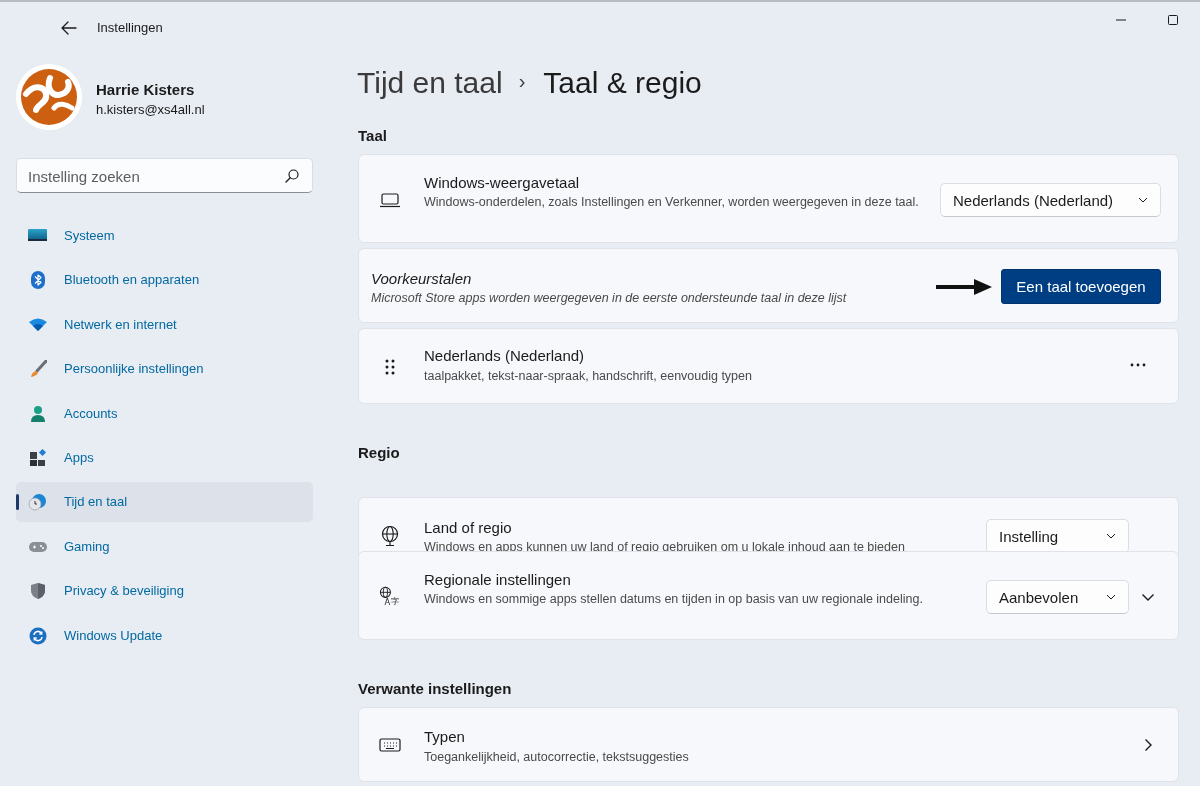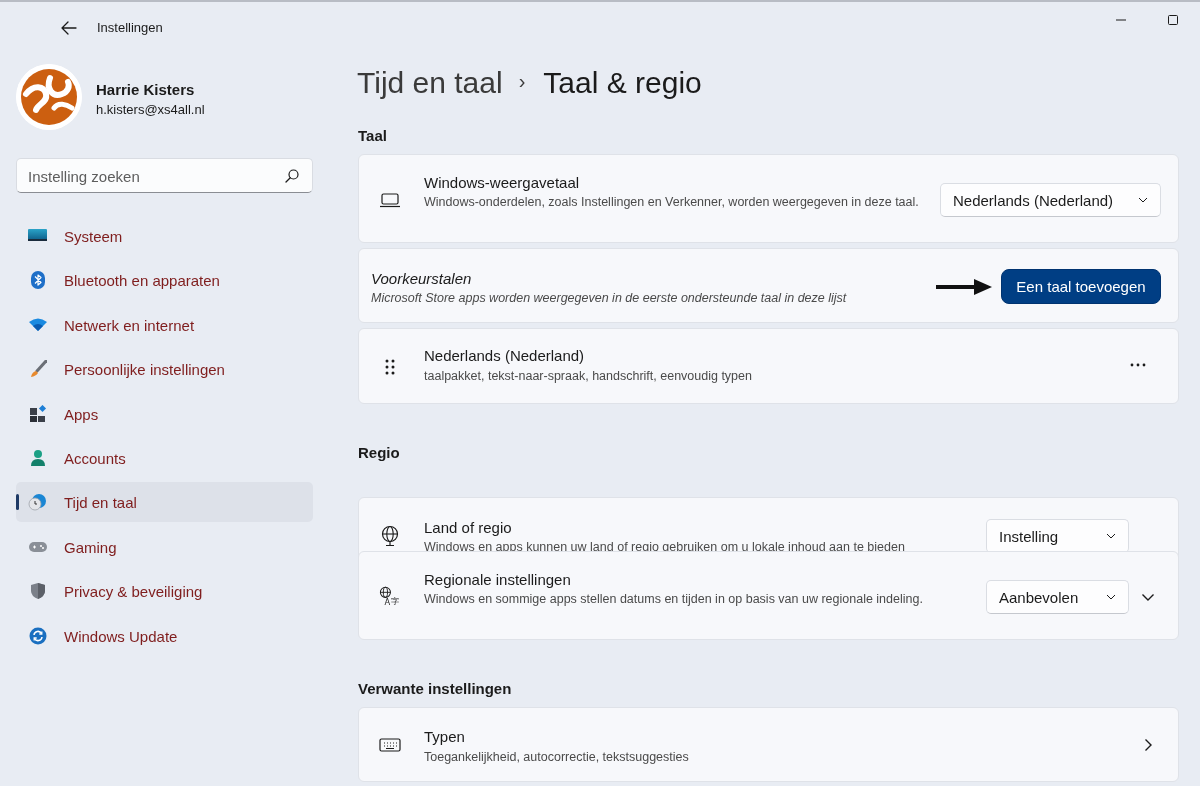--- a/index.html
+++ b/index.html
@@ -30,41 +30,41 @@
   .search { position:absolute; left:16px; top:158px; width:297px; height:35px; background:#fbfcfd; border:1px solid #d9dce2; border-bottom:1px solid #8a8d93; border-radius:5px; }
   .search input { position:absolute; left:11px; top:7px; width:250px; height:20px; border:none; outline:none; background:transparent; font-family:"Liberation Sans", sans-serif; font-size:15px; color:#1b1b1b; }
   .search input::placeholder { color:#5d5d5d; }
   .search-icon { position:absolute; right:12px; top:9px; width:16px; height:16px; }
 
   .nav { position:absolute; left:16px; top:216px; width:297px; }
   .nav-item { position:relative; height:40px; margin-bottom:4.4px; border-radius:5px; display:flex; align-items:center; cursor:pointer; }
   .nav-item.active { background:#dde1e9; }
   .nav-item .indicator { position:absolute; left:0; top:12px; width:3px; height:16px; border-radius:2px; background:#1e3a66; }
   .nav-icon { position:absolute; left:12px; top:11px; width:20px; height:18px; display:flex; align-items:center; justify-content:center; }
-  .nav-label { position:absolute; left:48px; top:12px; font-size:15px; color:#7f1d1d; white-space:nowrap; }
+  .nav-label { position:absolute; left:48px; top:12px; font-size:13px; color:#0369a1; white-space:nowrap; }
 
   
   .breadcrumb { position:absolute; left:357px; top:66px; font-size:30px; white-space:nowrap; display:flex; align-items:center; }
   .bc-parent { color:#3a3a3a; cursor:pointer; }
   .bc-sep { color:#3a3a3a; font-size:20px; margin:0 18px 0 16px; position:relative; top:-2px; }
   .bc-current { color:#1b1b1b; }
 
   .section-title { position:absolute; left:358px; font-size:15px; font-weight:bold; color:#1b1b1b; }
 
   .card { position:absolute; left:358px; width:821px; background:#f7f8fb; border:1px solid #dfe2e8; border-radius:6px; }
   .card-icon { position:absolute; left:20px; width:22px; height:22px; display:flex; align-items:center; justify-content:center; }
   .card-title { position:absolute; left:65px; font-size:15px; color:#1b1b1b; white-space:nowrap; }
   .card-desc { position:absolute; left:65px; font-size:12.5px; color:#4a4a4a; line-height:18px; }
   .card-title.noicon, .card-desc.noicon { left:12px;font-style:italic; }
 
   .dropdown { position:absolute; height:34px; background:#fdfdfe; border:1px solid #dadde3; border-bottom:1px solid #c5c8ce; border-radius:5px; cursor:pointer; }
   .dropdown .dd-value { position:absolute; left:12px; top:8px; font-size:15px; color:#1b1b1b; white-space:nowrap; }
   .dropdown .dd-chev { position:absolute; right:12px; top:12px; width:10px; height:8px; }
 
-  .primary-btn { position:absolute; left:642px; top:20px; width:160px; height:35px; background:#003e84; border-radius:8px; color:#fff; font-size:15px; display:flex; align-items:center; justify-content:center; cursor:pointer; border:1px solid #003370; }
+  .primary-btn { position:absolute; left:642px; top:20px; width:160px; height:35px; background:#003e84; border-radius:3px; color:#fff; font-size:15px; display:flex; align-items:center; justify-content:center; cursor:pointer; border:1px solid #003370; }
 
   .arrow { position:absolute; left:577px; top:27px; width:57px; height:22px; }
 
   .more-btn { position:absolute; right:28px; top:24px; width:24px; height:24px; display:flex; align-items:center; justify-content:center; cursor:pointer; }
   .expand-btn { position:absolute; right:18px; width:24px; height:24px; display:flex; align-items:center; justify-content:center; cursor:pointer; }
 </style>
 </head>
 <body>
 
 <div class="topline"></div>
@@ -153,37 +153,37 @@
     <span class="nav-icon">
       <svg width="18" height="18" viewBox="0 0 18 18">
           <path d="M17 1 L8 11" stroke="#6b6f76" stroke-width="3" stroke-linecap="round"></path>
           <path d="M7 11 Q3 12 2 17 Q7 16 9 13 Z" fill="#e88a2e"></path>
         </svg>
     </span>
     <span class="nav-label">Persoonlijke instellingen</span>
   </div>
   <div class="nav-item">
     <span class="nav-icon">
+      <svg width="16" height="18" viewBox="0 0 16 18">
+          <circle cx="8" cy="5" r="4" fill="#1ba085"></circle>
+          <path d="M1 17 Q1 10 8 10 Q15 10 15 17 Z" fill="#12806a"></path>
+        </svg>
+    </span>
+    <span class="nav-label">Accounts</span>
+  </div>
+  <div class="nav-item">
+    <span class="nav-icon">
       <svg width="18" height="18" viewBox="0 0 18 18">
           <rect x="1" y="3" width="7" height="7" fill="#3a3f48"></rect>
           <rect x="1" y="11" width="7" height="6" fill="#2b2f36"></rect>
           <rect x="9" y="11" width="7" height="6" fill="#3a3f48"></rect>
           <rect x="11" y="1" width="5" height="5" transform="rotate(45 13.5 3.5)" fill="#1e7fd6"></rect>
         </svg>
     </span>
     <span class="nav-label">Apps</span>
-  </div>
-  <div class="nav-item">
-    <span class="nav-icon">
-      <svg width="16" height="18" viewBox="0 0 16 18">
-          <circle cx="8" cy="5" r="4" fill="#1ba085"></circle>
-          <path d="M1 17 Q1 10 8 10 Q15 10 15 17 Z" fill="#12806a"></path>
-        </svg>
-    </span>
-    <span class="nav-label">Accounts</span>
   </div>
   <div class="nav-item active">
     <span class="indicator"></span>
     <span class="nav-icon">
       <svg width="20" height="18" viewBox="0 0 20 18">
           <circle cx="11" cy="8" r="7" fill="#1a86d4"></circle>
           <circle cx="7" cy="11" r="6" fill="#e4e6ea" stroke="#9ea3ab" stroke-width="0.8"></circle>
           <path d="M7 8 V11 H9" stroke="#333" stroke-width="1" fill="none"></path>
         </svg>
     </span>

